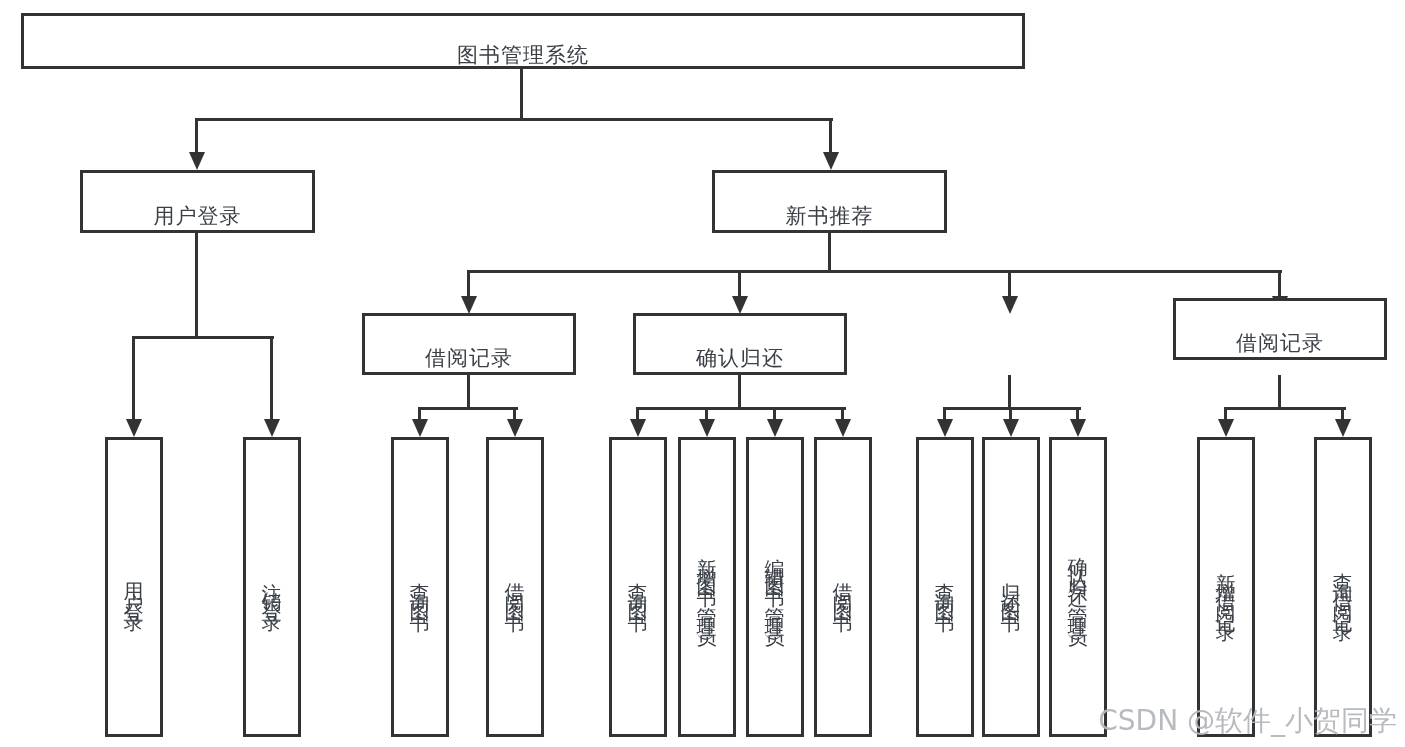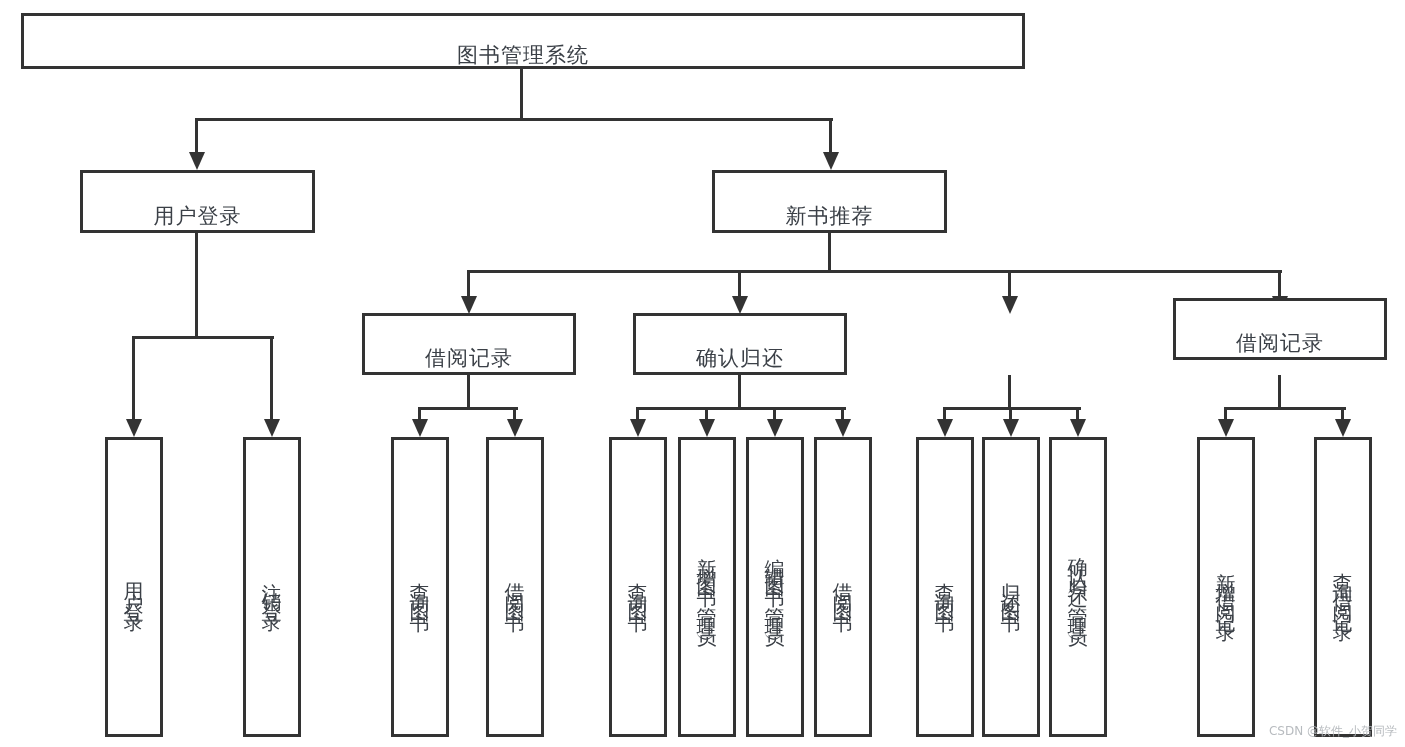--- a/index.html
+++ b/index.html
@@ -59,21 +59,21 @@
     width:0;height:0;
     border-left:8px solid transparent;
     border-right:8px solid transparent;
     border-top:18px solid var(--line);
   }
   .grp{display:contents;}
   
   .watermark{
     position:absolute;
     right:8px;bottom:7px;
-    font-size:12px;
+    font-size:28px;
     color:var(--watermark);
     white-space:nowrap;
     opacity:.95;
   }
 </style>
 </head>
 <body>
 
 <div id="stage">
 

